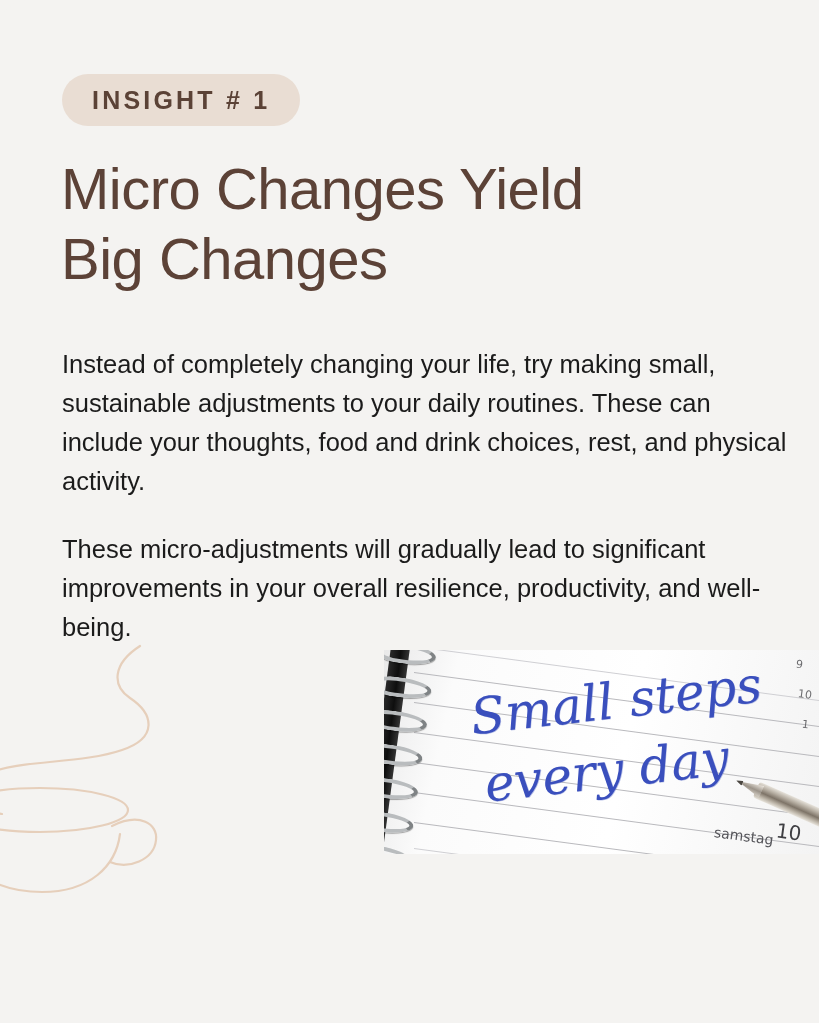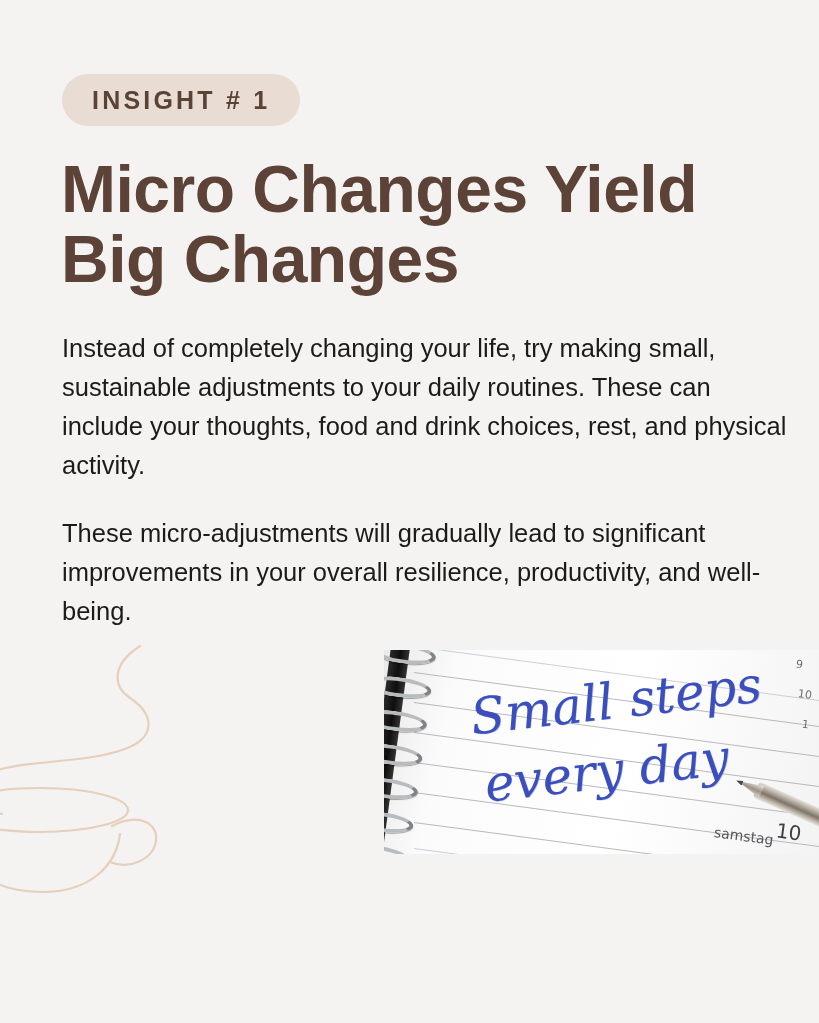--- a/index.html
+++ b/index.html
@@ -51,40 +51,41 @@
     line-height: 1;
     white-space: nowrap;
   }
 
   
   .heading {
     position: absolute;
     left: 61px;
     top: 154px;
     width: 700px;
-    font-size: 66px;
-    font-weight: 700;
+    font-size: 58px;
+    font-weight: 400;
     line-height: 70px;
     letter-spacing: -0.5px;
     color: #5c4237;
   }
   .heading .line { display: block; }
 
   
   .body-copy {
     position: absolute;
     left: 62px;
     top: 329px;
     width: 730px;
   }
   .body-copy p {
     font-size: 25.5px;
     line-height: 39px;
     color: #1b1b1b;
     font-weight: 400;
+    margin-top: 16px;
   }
   .body-copy p.gap { margin-top: 29px; }
 
   
   .photo {
     position: absolute;
     left: 384px;
     top: 650px;
     width: 435px;
     height: 204px;

